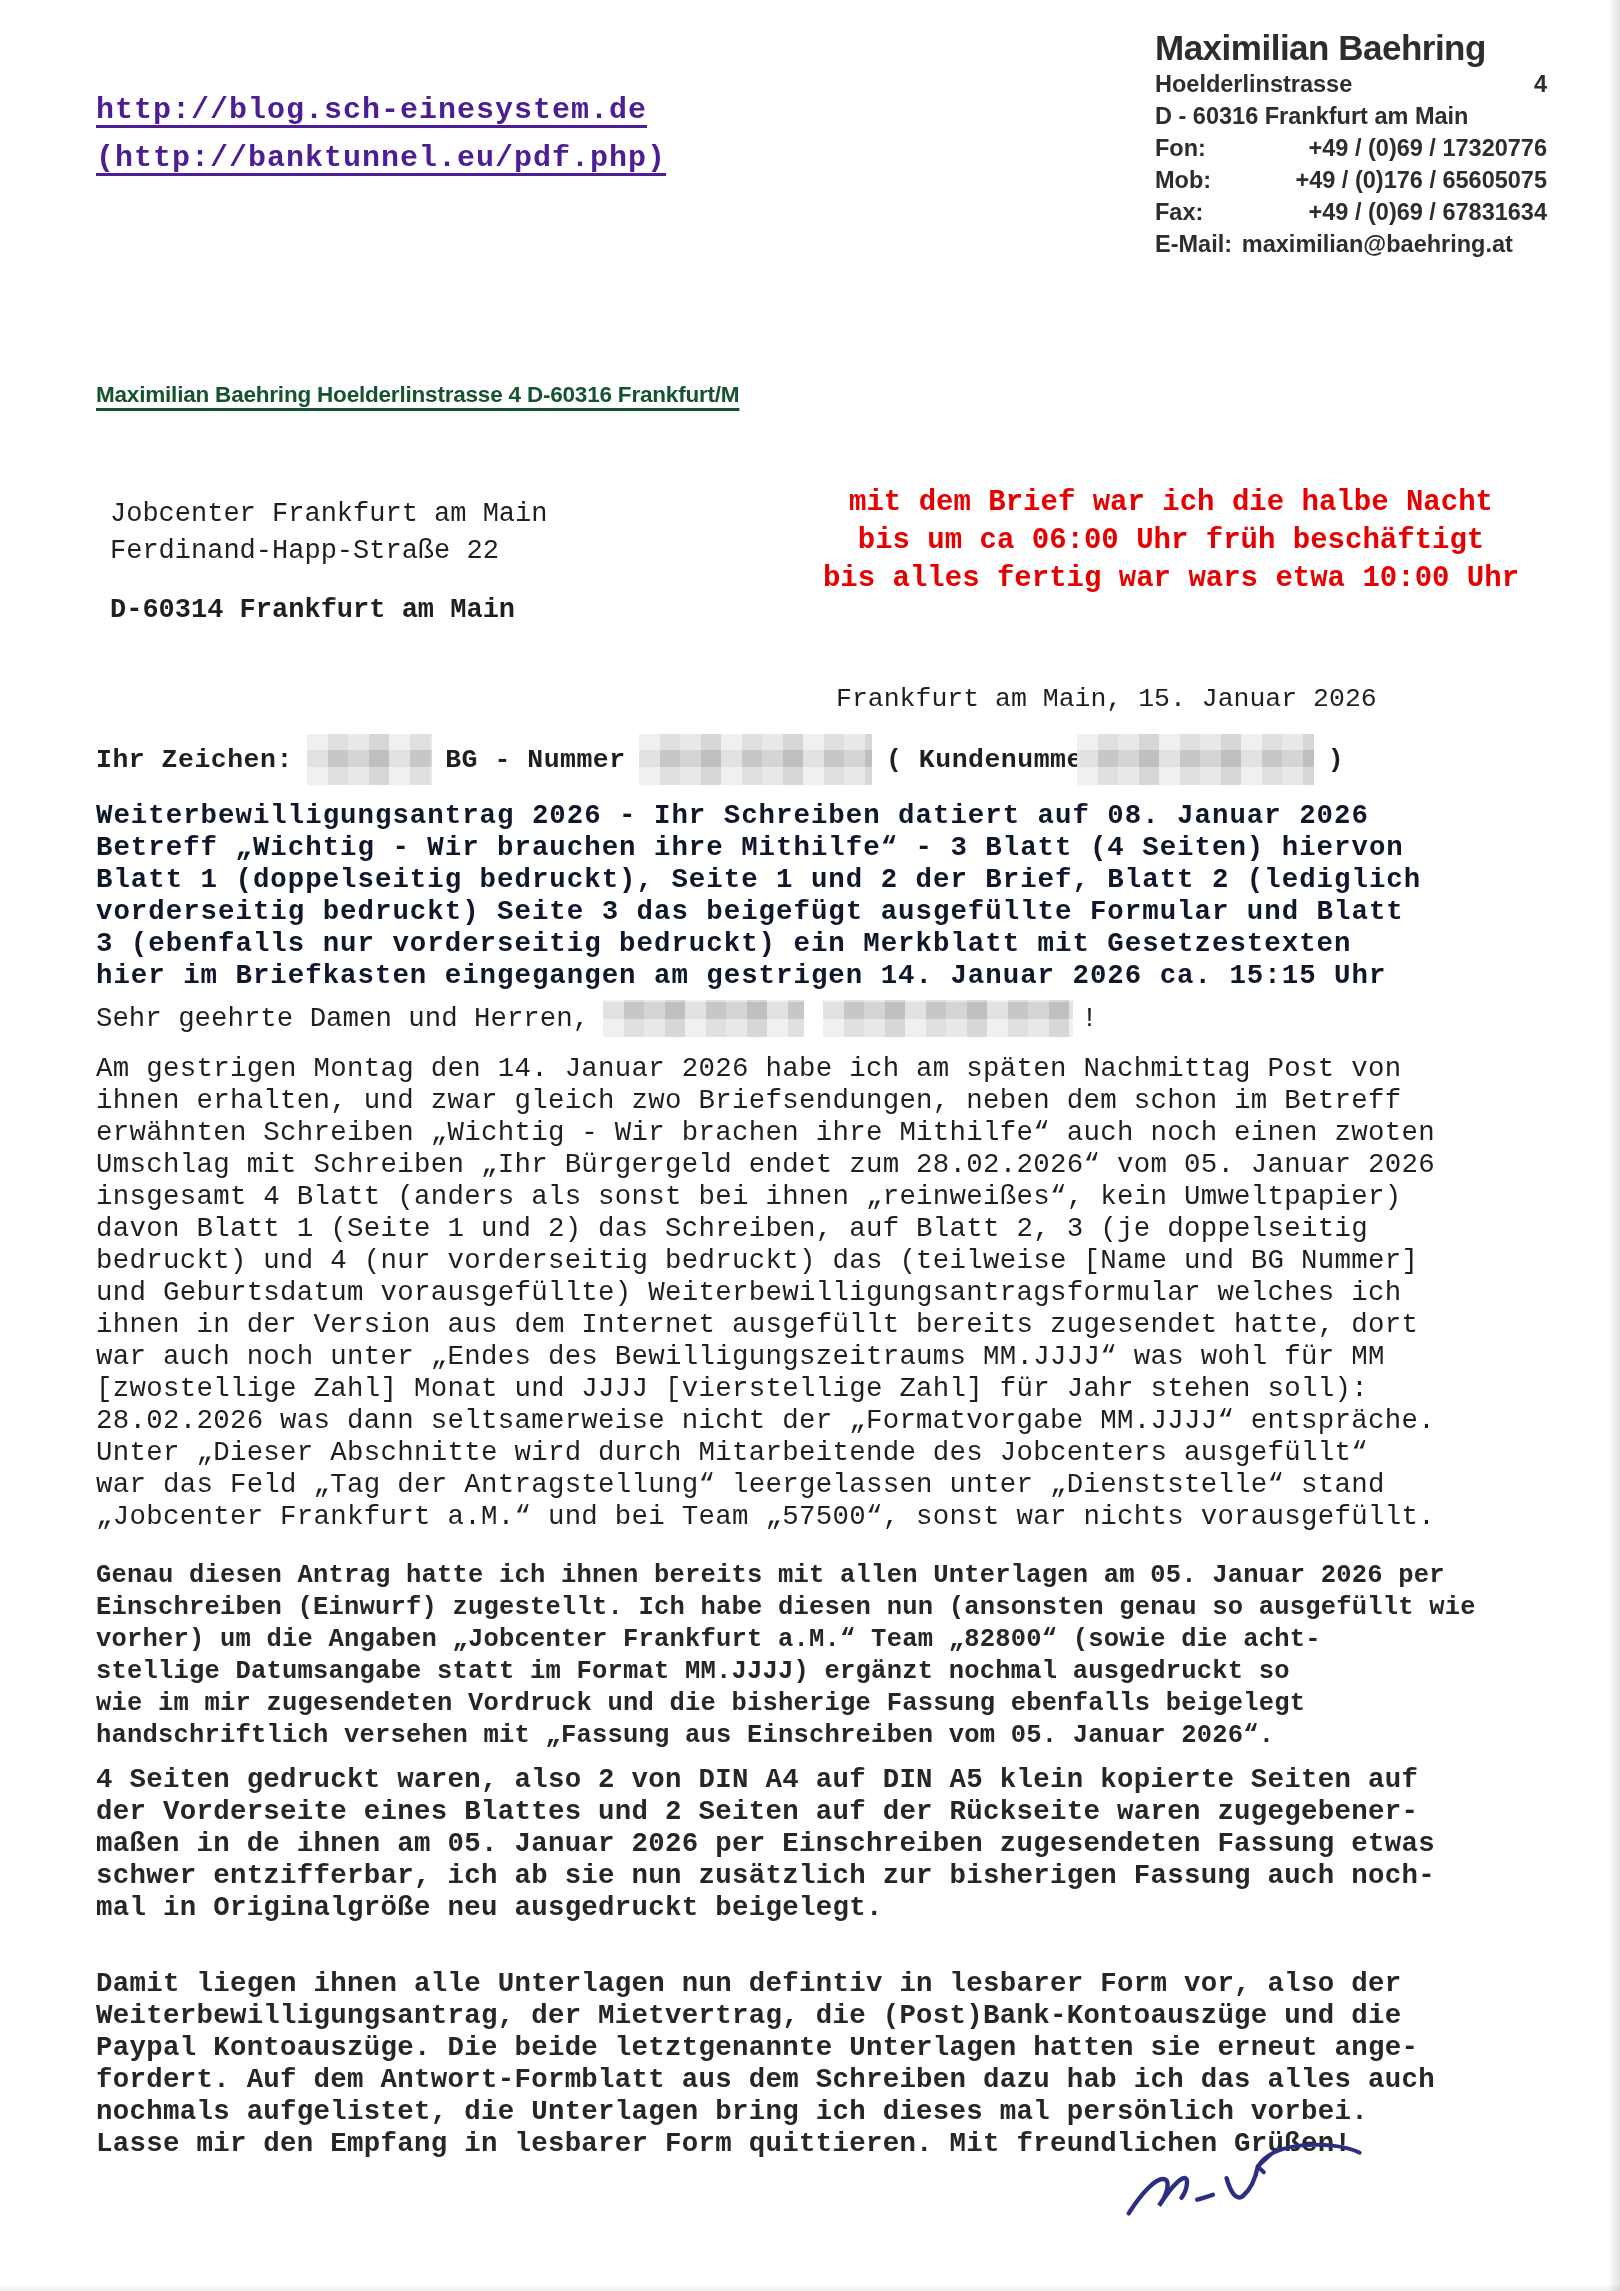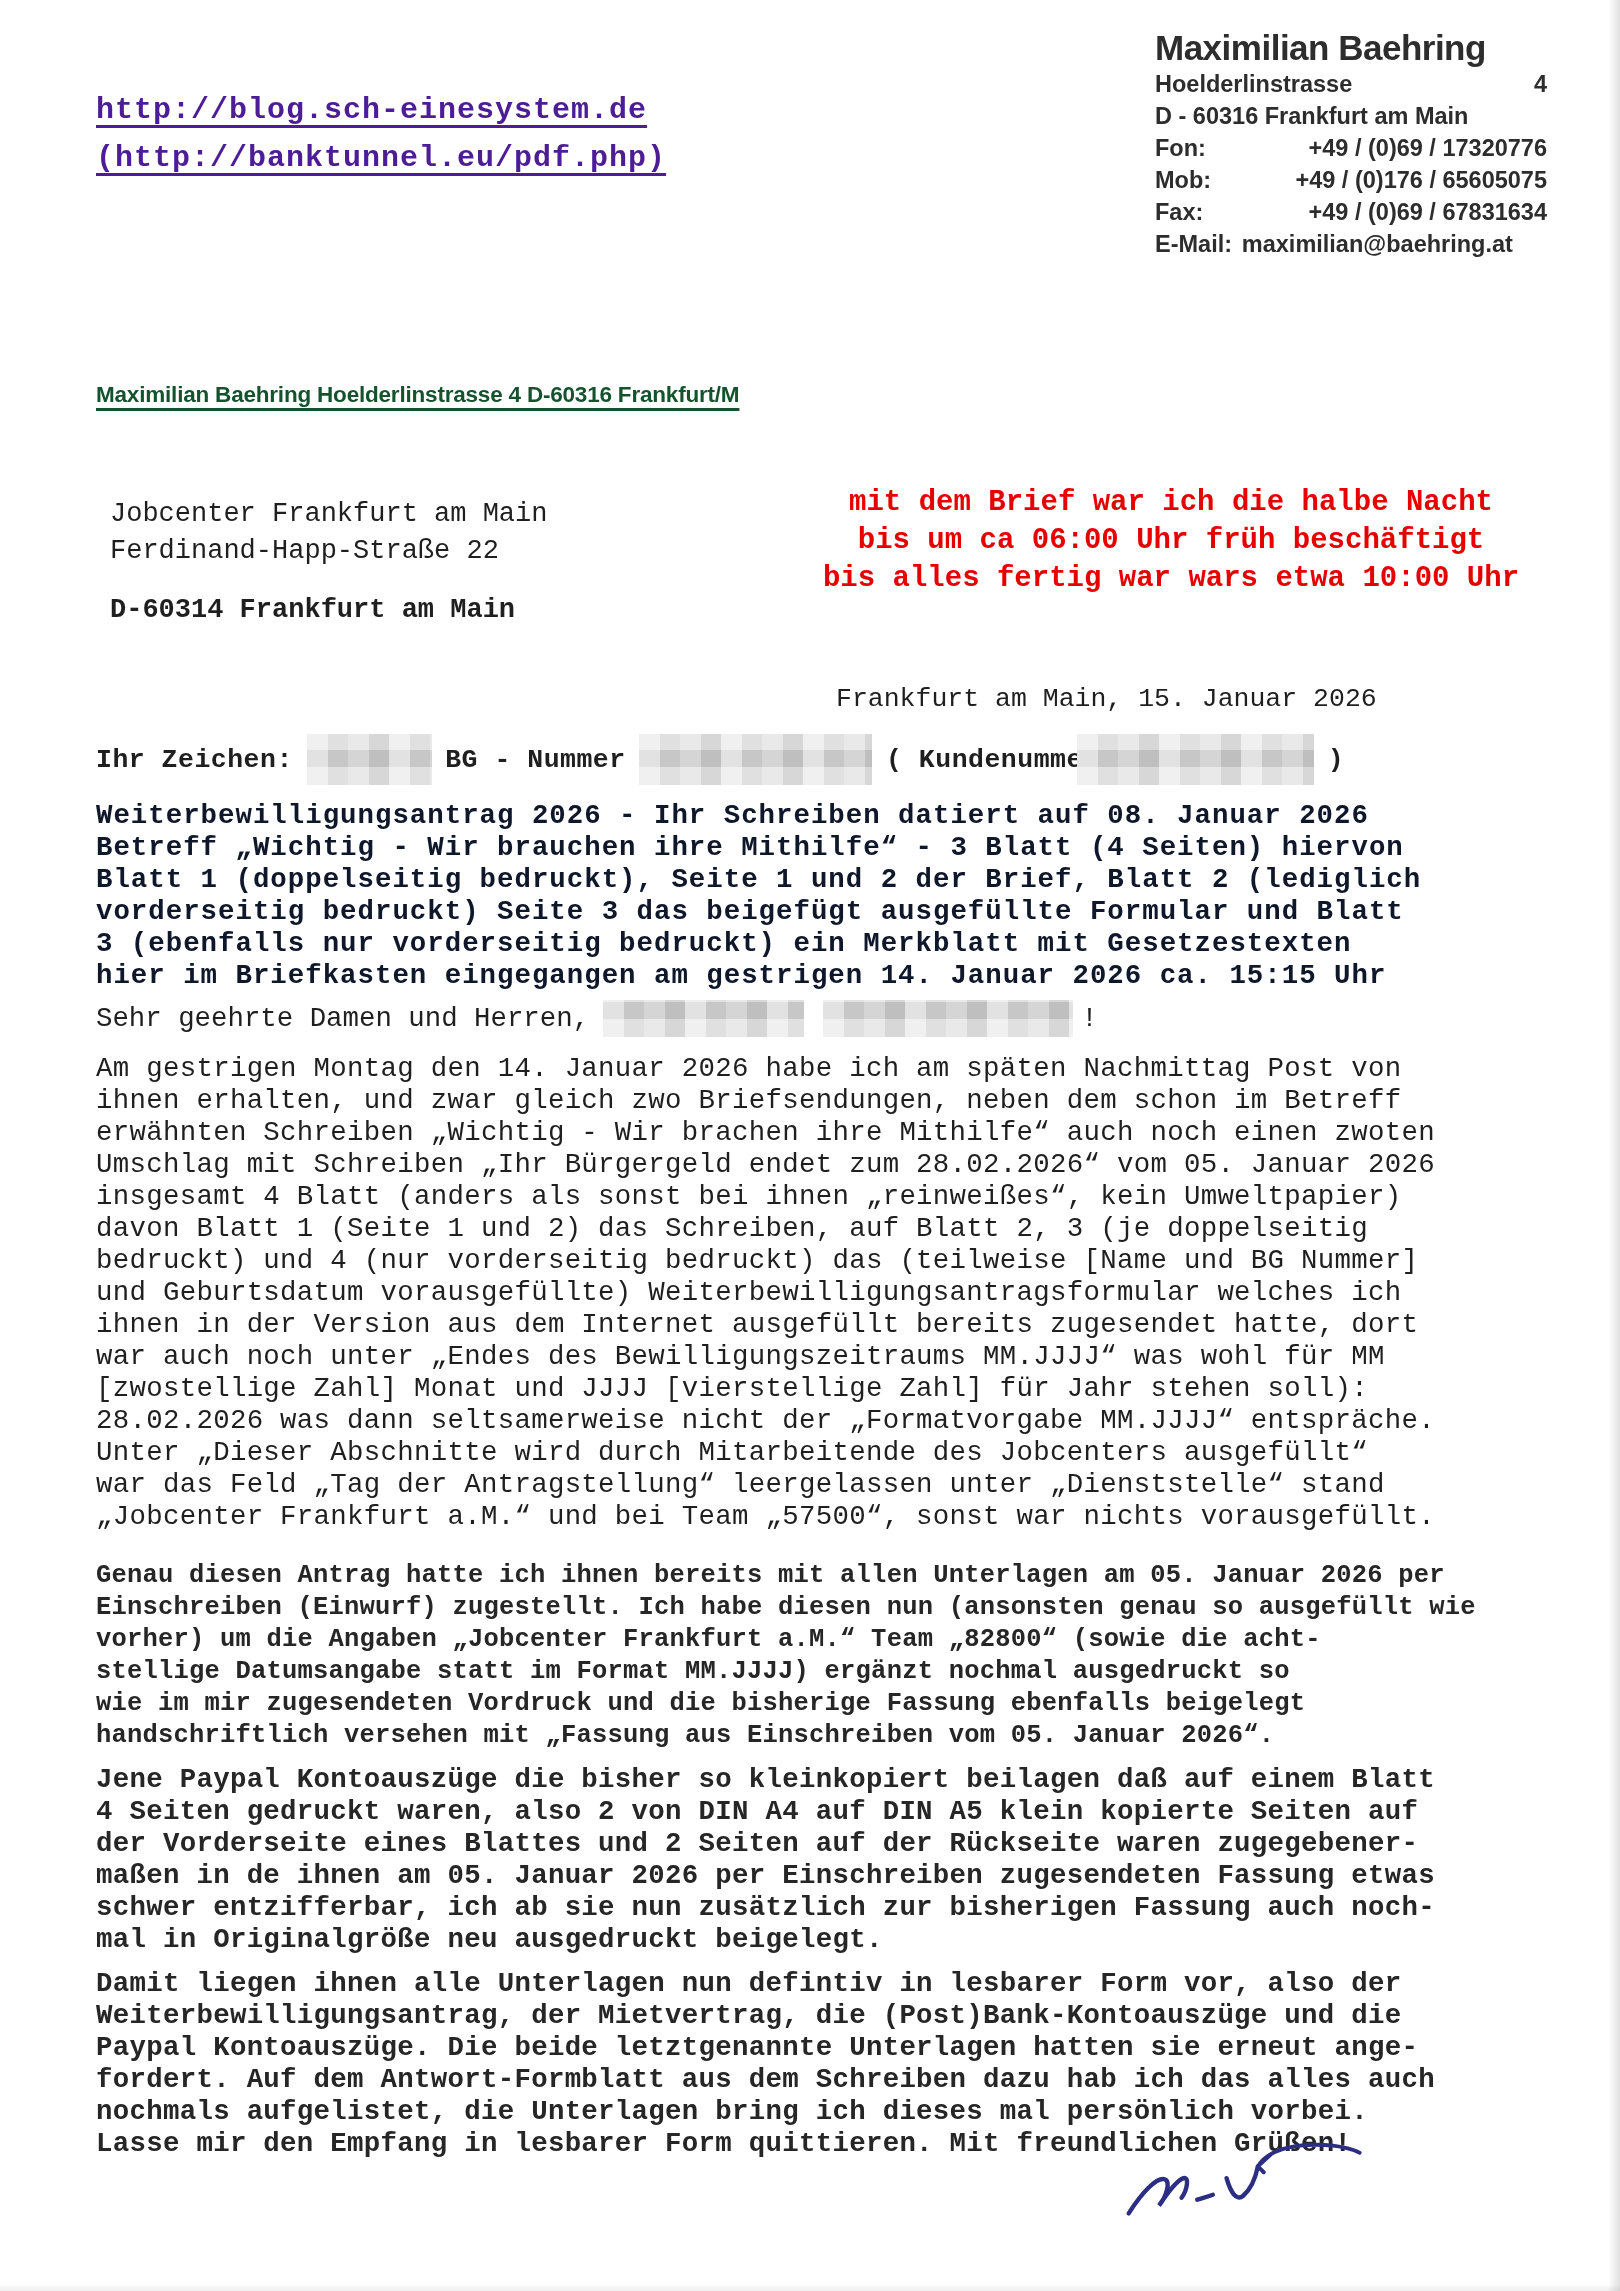--- a/index.html
+++ b/index.html
@@ -197,21 +197,20 @@
   <div class="para bold para2">
     <div>Genau diesen Antrag hatte ich ihnen bereits mit allen Unterlagen am 05. Januar 2026 per</div>
     <div>Einschreiben (Einwurf) zugestellt. Ich habe diesen nun (ansonsten genau so ausgefüllt wie</div>
     <div>vorher) um die Angaben „Jobcenter Frankfurt a.M.“ Team „82800“ (sowie die acht-</div>
     <div>stellige Datumsangabe statt im Format MM.JJJJ) ergänzt nochmal ausgedruckt so</div>
     <div>wie im mir zugesendeten Vordruck und die bisherige Fassung ebenfalls beigelegt</div>
     <div>handschriftlich versehen mit „Fassung aus Einschreiben vom 05. Januar 2026“.</div>
   </div>
 
   <div class="para bold para3">
-    <div>Jene Paypal Kontoauszüge die bisher so kleinkopiert beilagen daß auf einem Blatt</div>
     <div>4 Seiten gedruckt waren, also 2 von DIN A4 auf DIN A5 klein kopierte Seiten auf</div>
     <div>der Vorderseite eines Blattes und 2 Seiten auf der Rückseite waren zugegebener-</div>
     <div>maßen in de ihnen am 05. Januar 2026 per Einschreiben zugesendeten Fassung etwas</div>
     <div>schwer entzifferbar, ich ab sie nun zusätzlich zur bisherigen Fassung auch noch-</div>
     <div>mal in Originalgröße neu ausgedruckt beigelegt.</div>
   </div>
 
   <div class="para bold para4">
     <div>Damit liegen ihnen alle Unterlagen nun defintiv in lesbarer Form vor, also der</div>
     <div>Weiterbewilligungsantrag, der Mietvertrag, die (Post)Bank-Kontoauszüge und die</div>

